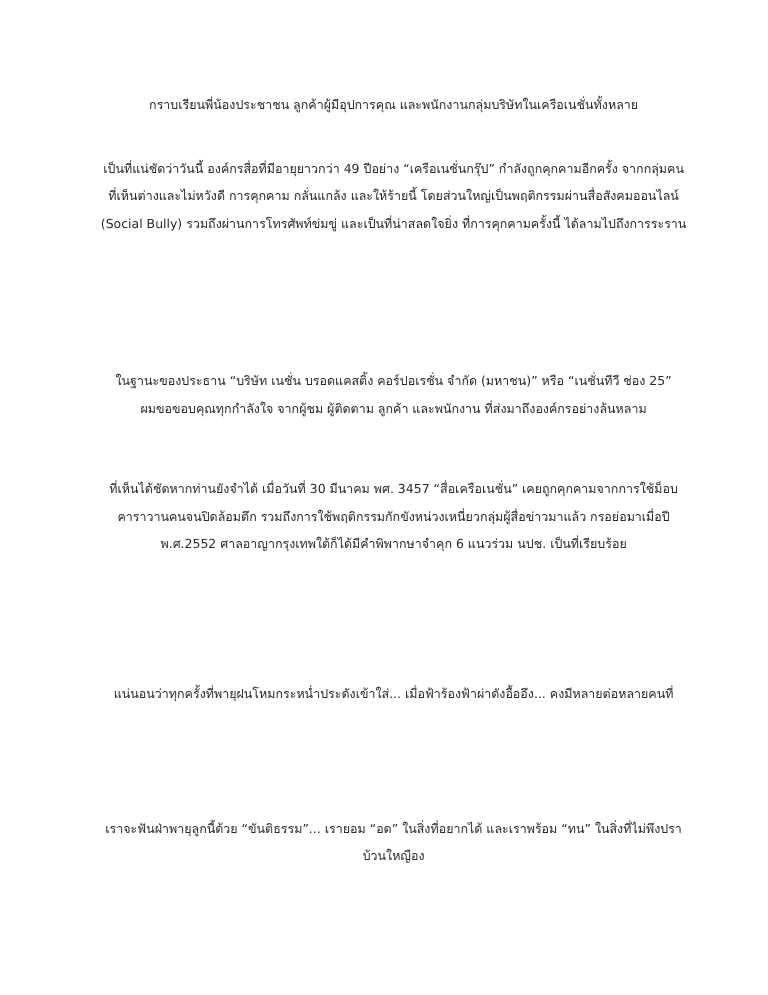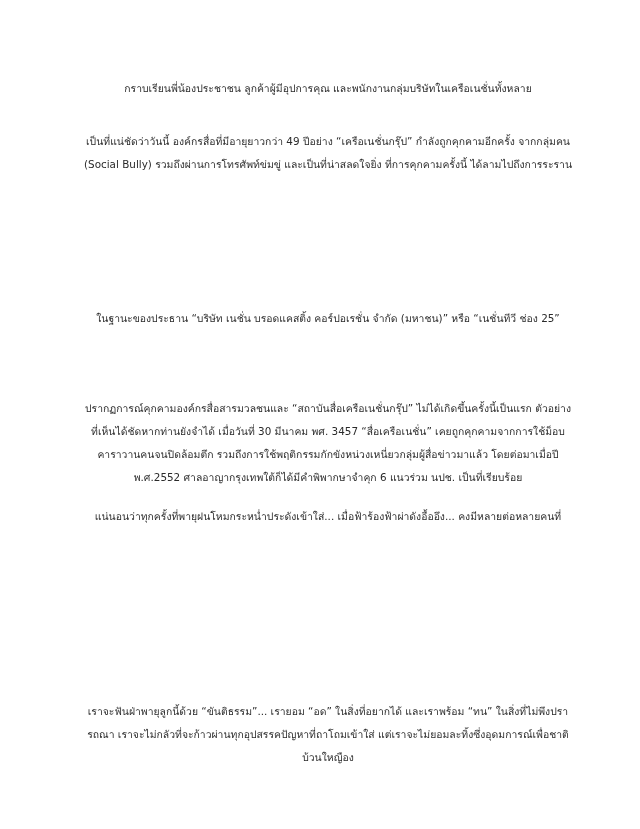--- a/index.html
+++ b/index.html
@@ -15,36 +15,36 @@
 </head>
 <body>
 
 <div class="page">
   <div class="para" style="top:77px;">
     <div class="line">กราบเรียนพี่น้องประชาชน ลูกค้าผู้มีอุปการคุณ และพนักงานกลุ่มบริษัทในเครือเนชั่นทั้งหลาย</div>
   </div>
 
   <div class="para" style="top:130px;">
     <div class="line">เป็นที่แน่ชัดว่าวันนี้ องค์กรสื่อที่มีอายุยาวกว่า 49 ปีอย่าง “เครือเนชั่นกรุ๊ป” กำลังถูกคุกคามอีกครั้ง จากกลุ่มคน</div>
+    <div class="line">ที่เห็นต่างและไม่หวังดี การคุกคาม กลั่นแกล้ง และให้ร้ายนี้ โดยส่วนใหญ่เป็นพฤติกรรมผ่านสื่อสังคมออนไลน์</div>
     <div class="line">(Social Bully) รวมถึงผ่านการโทรศัพท์ข่มขู่ และเป็นที่น่าสลดใจยิ่ง ที่การคุกคามครั้งนี้ ได้ลามไปถึงการระราน</div>
   </div>
 
   <div class="para" style="top:307px;">
     <div class="line">ในฐานะของประธาน “บริษัท เนชั่น บรอดแคสติ้ง คอร์ปอเรชั่น จำกัด (มหาชน)” หรือ “เนชั่นทีวี ช่อง 25”</div>
+    <div class="line">ผมขอขอบคุณทุกกำลังใจ จากผู้ชม ผู้ติดตาม ลูกค้า และพนักงาน ที่ส่งมาถึงองค์กรอย่างล้นหลาม</div>
   </div>
 
   <div class="para" style="top:397px;">
-    <div class="line">ปรากฏการณ์คุกคามองค์กรสื่อสารมวลชนและ “สถาบันสื่อเครือเนชั่นกรุ๊ป” ไม่ได้เกิดขึ้นครั้งนี้เป็นแรก ตัวอย่าง</div>
     <div class="line">ที่เห็นได้ชัดหากท่านยังจำได้ เมื่อวันที่ 30 มีนาคม พศ. 3457 “สื่อเครือเนชั่น” เคยถูกคุกคามจากการใช้ม็อบ</div>
-    <div class="line">คาราวานคนจนปิดล้อมตึก รวมถึงการใช้พฤติกรรมกักขังหน่วงเหนี่ยวกลุ่มผู้สื่อข่าวมาแล้ว โดยต่อมาเมื่อปี</div>
+    <div class="line">คาราวานคนจนปิดล้อมตึก รวมถึงการใช้พฤติกรรมกักขังหน่วงเหนี่ยวกลุ่มผู้สื่อข่าวมาแล้ว กรอย่อมาเมื่อปี</div>
     <div class="line">พ.ศ.2552 ศาลอาญากรุงเทพใต้ก็ได้มีคำพิพากษาจำคุก 6 แนวร่วม นปช. เป็นที่เรียบร้อย</div>
   </div>
 
-  <div class="para" style="top:505px;">
+  <div class="para" style="top:568px;">
     <div class="line">แน่นอนว่าทุกครั้งที่พายุฝนโหมกระหน่ำประดังเข้าใส่... เมื่อฟ้าร้องฟ้าผ่าดังอื้ออึง... คงมีหลายต่อหลายคนที่</div>
   </div>
 
-  <div class="para" style="top:700px;">
+  <div class="para" style="top:680px;">
     <div class="line">เราจะฟันฝ่าพายุลูกนี้ด้วย “ขันติธรรม”... เรายอม “อด” ในสิ่งที่อยากได้ และเราพร้อม “ทน” ในสิ่งที่ไม่พึงปรา</div>
-    <div class="line">รถณา เราจะไม่กลัวที่จะก้าวผ่านทุกอุปสรรคปัญหาที่ถาโถมเข้าใส่ แต่เราจะไม่ยอมละทิ้งซึ่งอุดมการณ์เพื่อชาติ</div>
     <div class="line">บ้วนใหญือง</div>
   </div>
 </div>
 
 </body></html>

